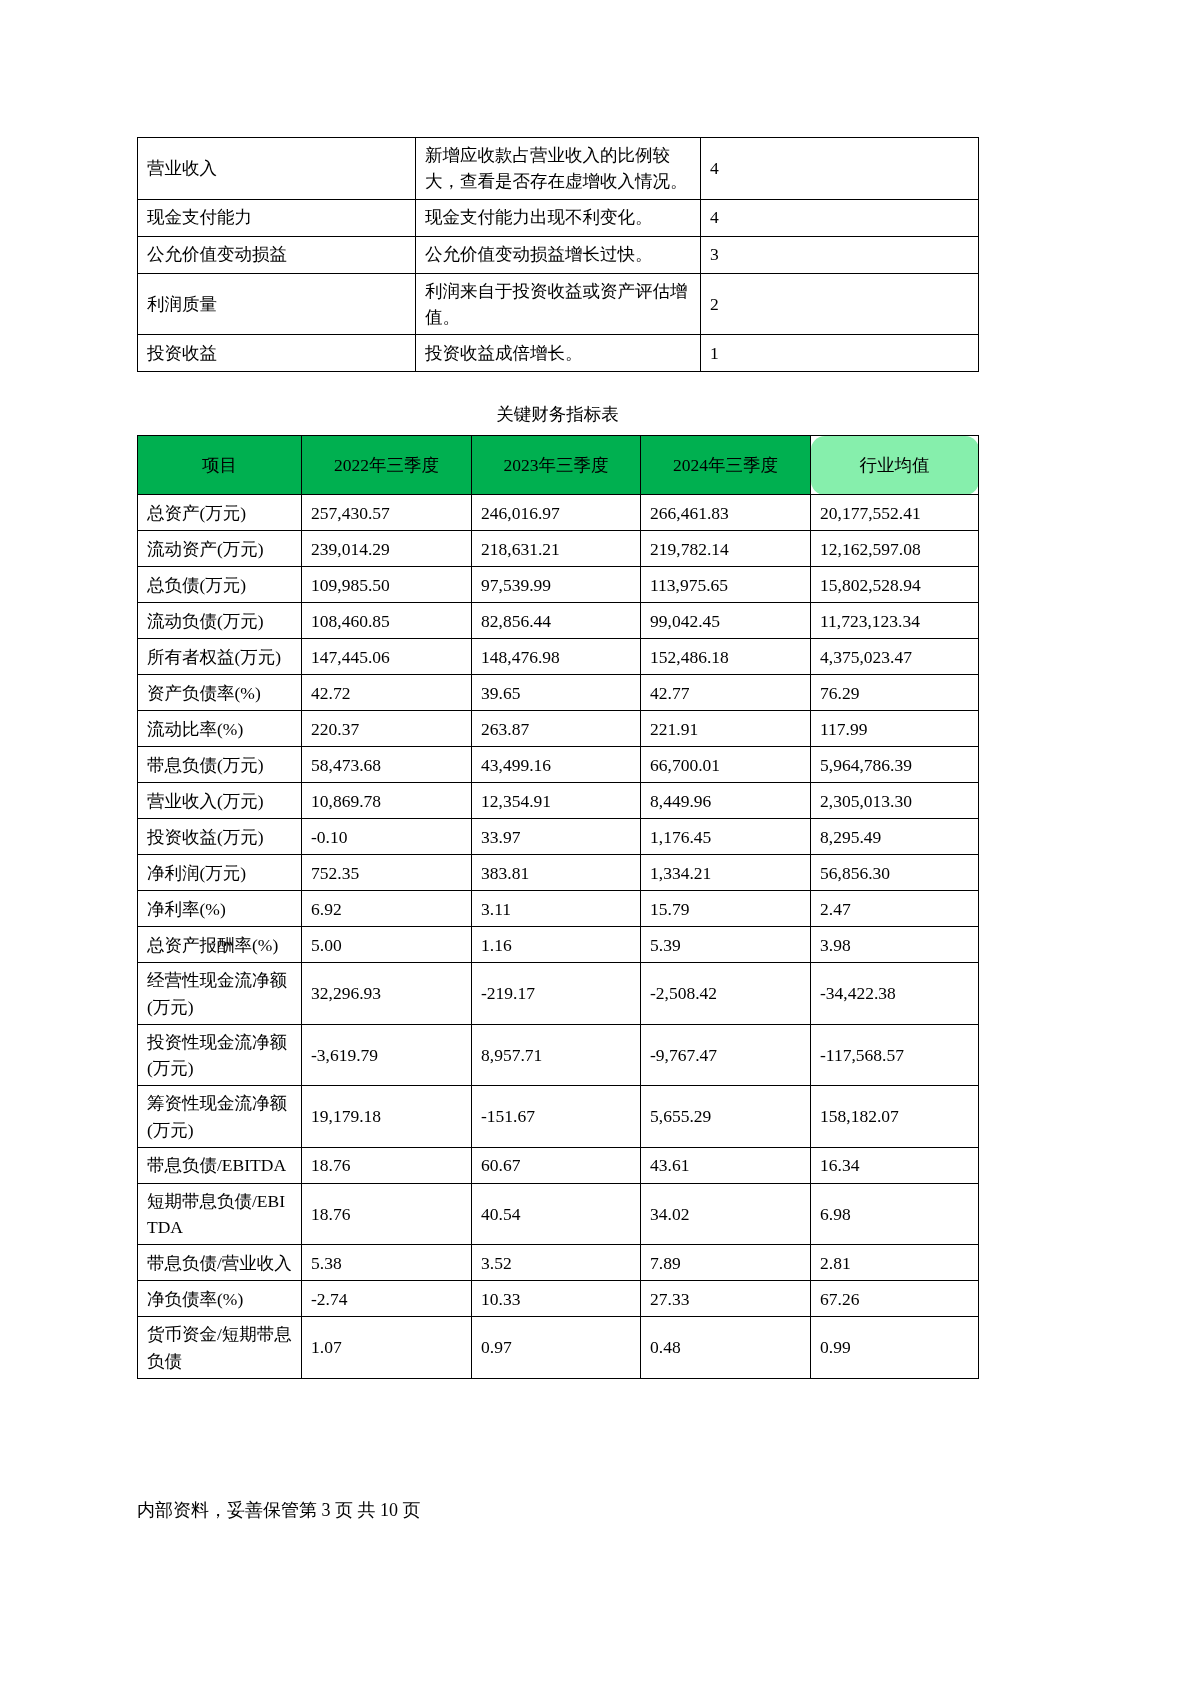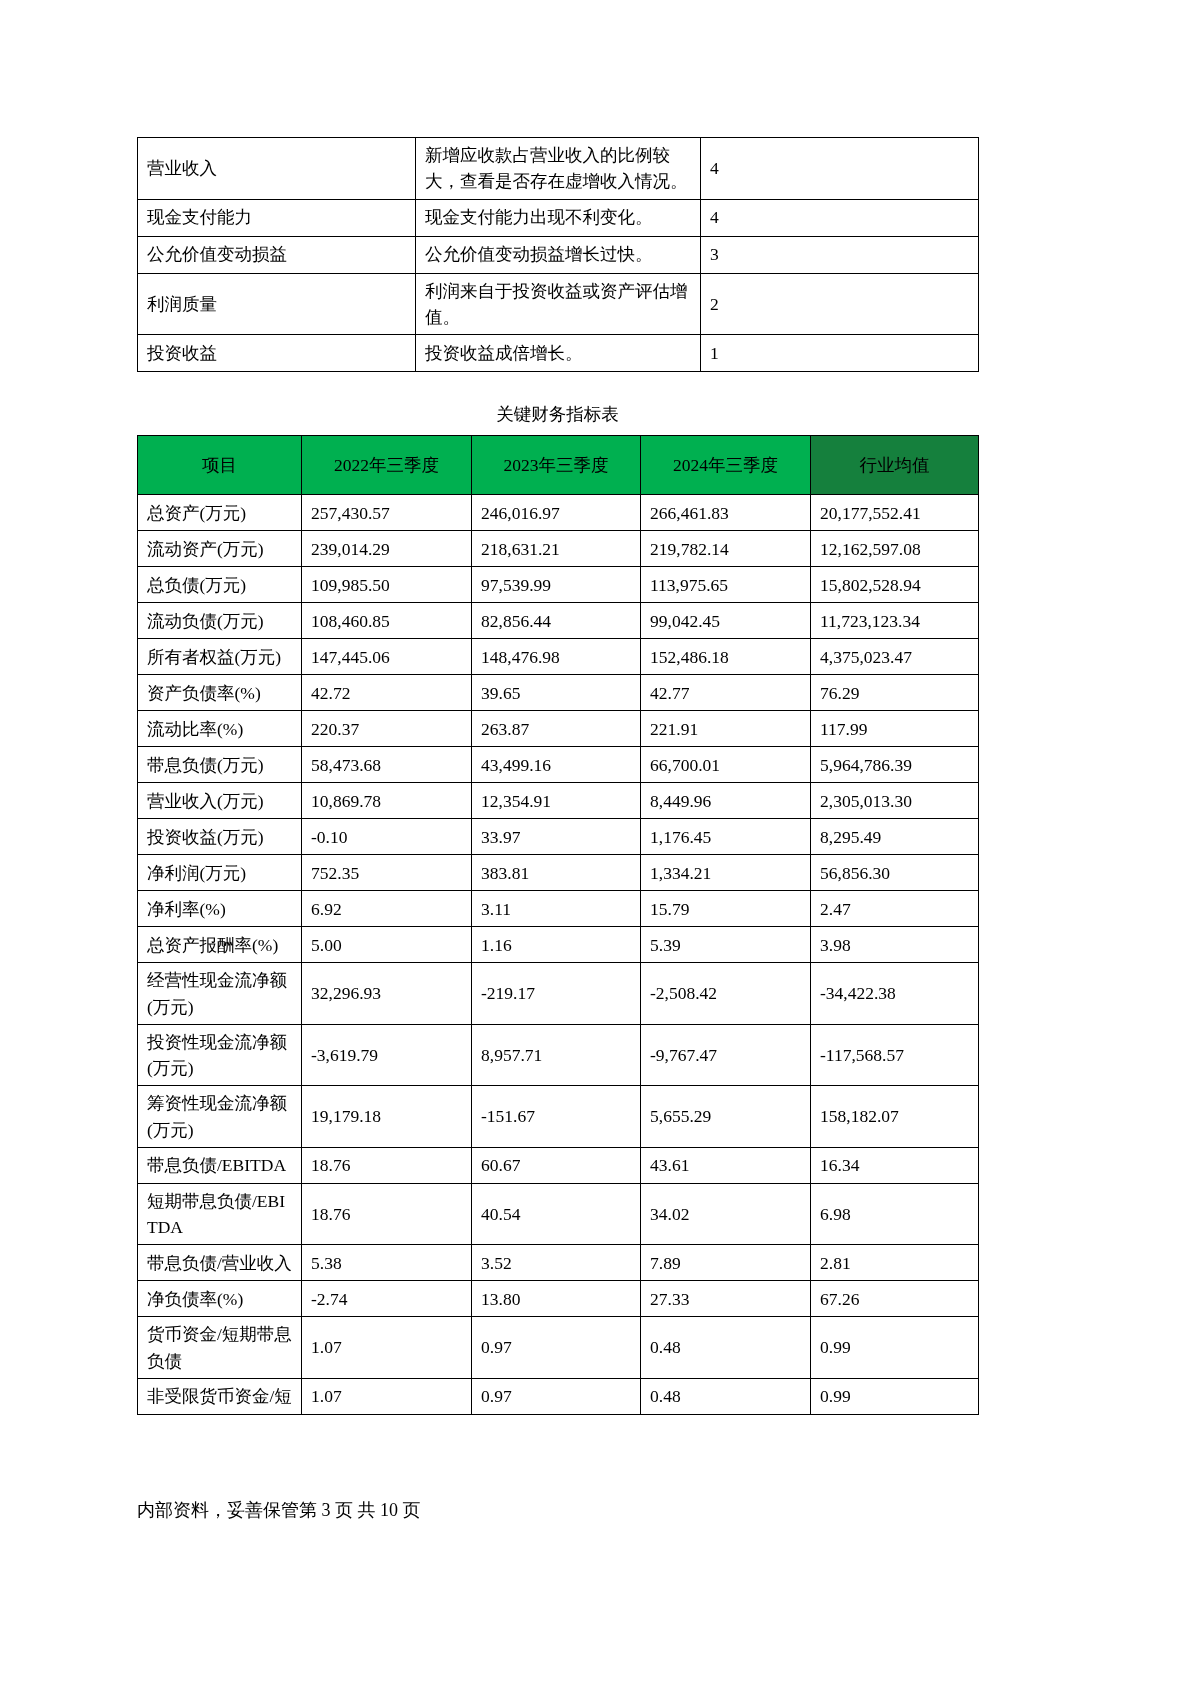--- a/index.html
+++ b/index.html
@@ -103,21 +103,21 @@
       <col style="width:169px">
       <col style="width:170px">
       <col style="width:168px">
     </colgroup>
     <thead>
       <tr id="ind-head">
           <th style="background-color: rgb(0, 176, 80);">项目</th>
           <th style="background-color: rgb(0, 176, 80);">2022年三季度</th>
           <th style="background-color: rgb(0, 176, 80);">2023年三季度</th>
           <th style="background-color: rgb(0, 176, 80);">2024年三季度</th>
-          <th style="background-color: #15803d;">行业均值</th>
+          <th style="background-color: #86efac; border-radius: 14px;">行业均值</th>
         </tr>
     </thead>
     <tbody id="ind-body">
         <tr>
           <td>总资产(万元)</td>
           <td>257,430.57</td>
           <td>246,016.97</td>
           <td>266,461.83</td>
           <td>20,177,552.41</td>
         </tr>
@@ -243,38 +243,31 @@
         <tr>
           <td>带息负债/营业收入</td>
           <td>5.38</td>
           <td>3.52</td>
           <td>7.89</td>
           <td>2.81</td>
         </tr>
         <tr>
           <td>净负债率(%)</td>
           <td>-2.74</td>
-          <td>13.80</td>
+          <td>10.33</td>
           <td>27.33</td>
           <td>67.26</td>
         </tr>
         <tr>
           <td>货币资金/短期带息负债</td>
           <td>1.07</td>
           <td>0.97</td>
           <td>0.48</td>
           <td>0.99</td>
         </tr>
-        <tr>
-          <td>非受限货币资金/短</td>
-          <td>1.07</td>
-          <td>0.97</td>
-          <td>0.48</td>
-          <td>0.99</td>
-        </tr>
       </tbody>
   </table>
 
 </div>
 
 <div class="page-footer">
   <span>内部资料，妥善保管</span>
   <span>第 3 页  共 10 页</span>
 </div>
 

